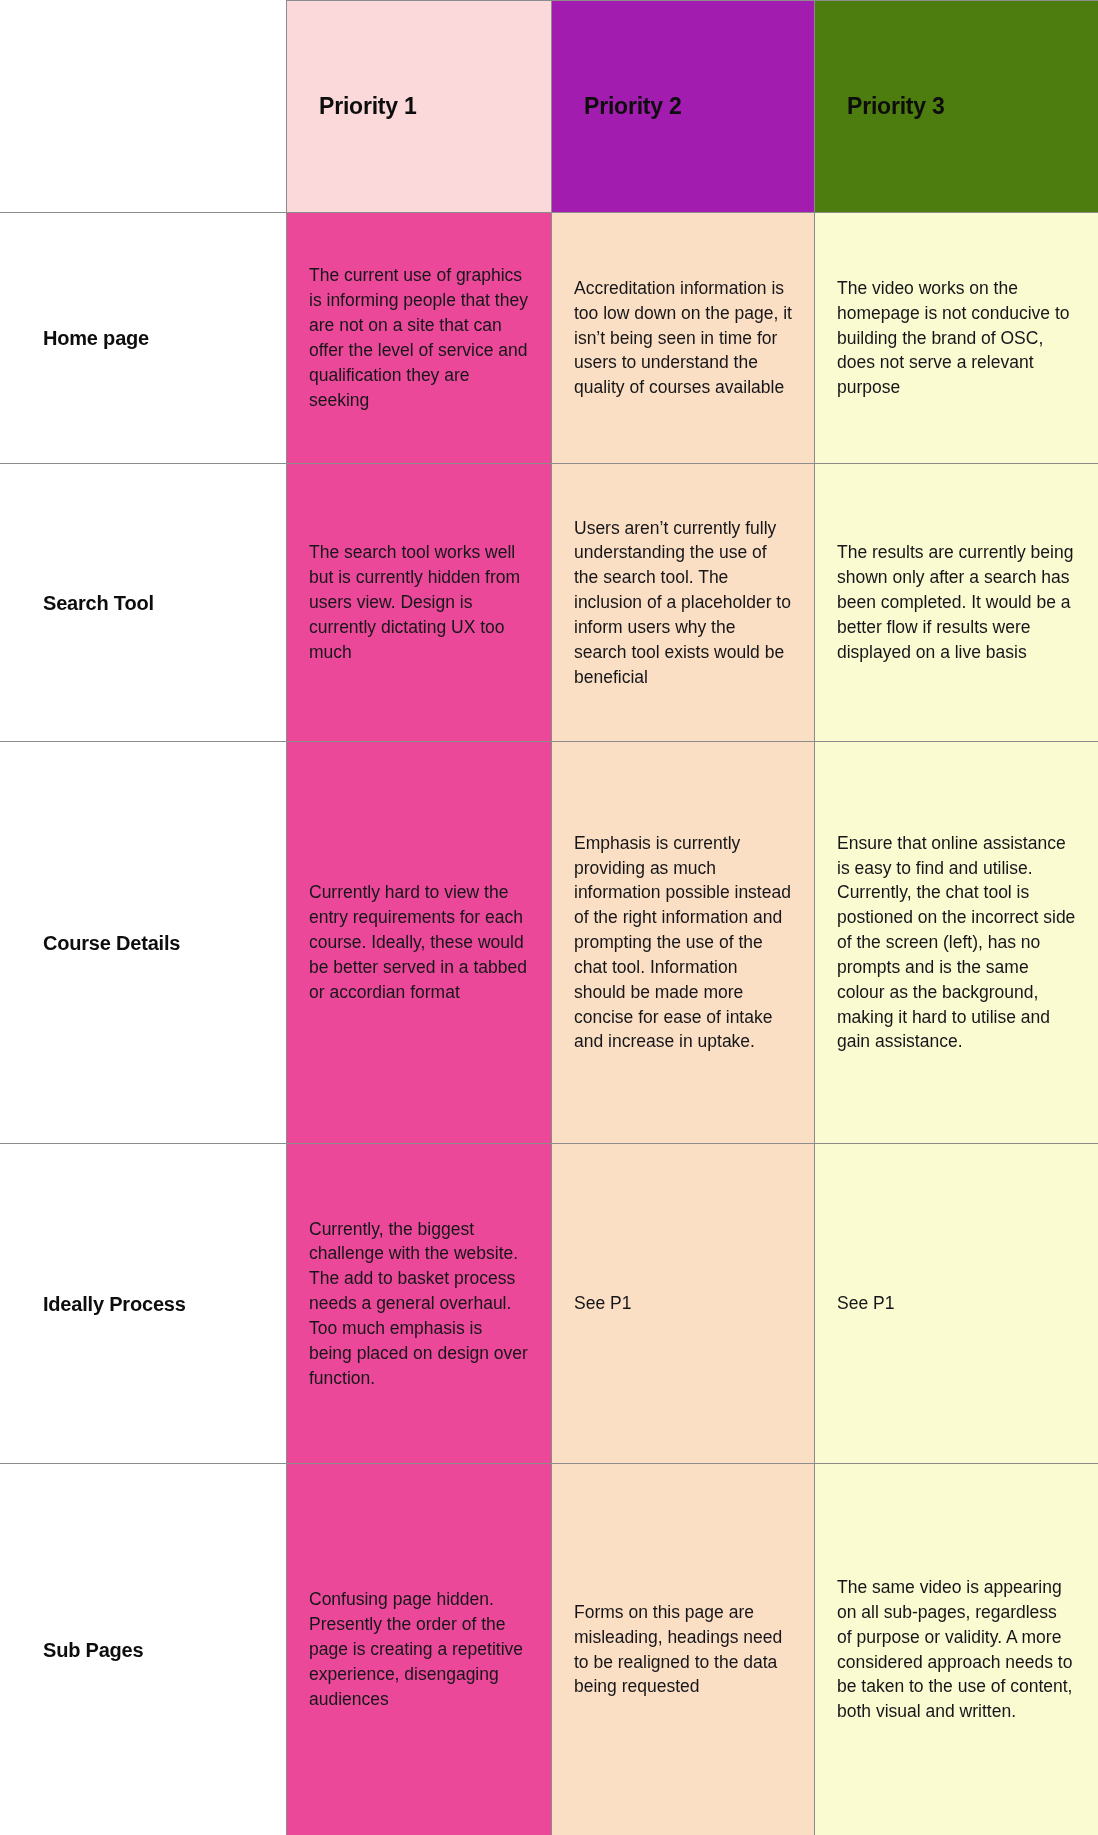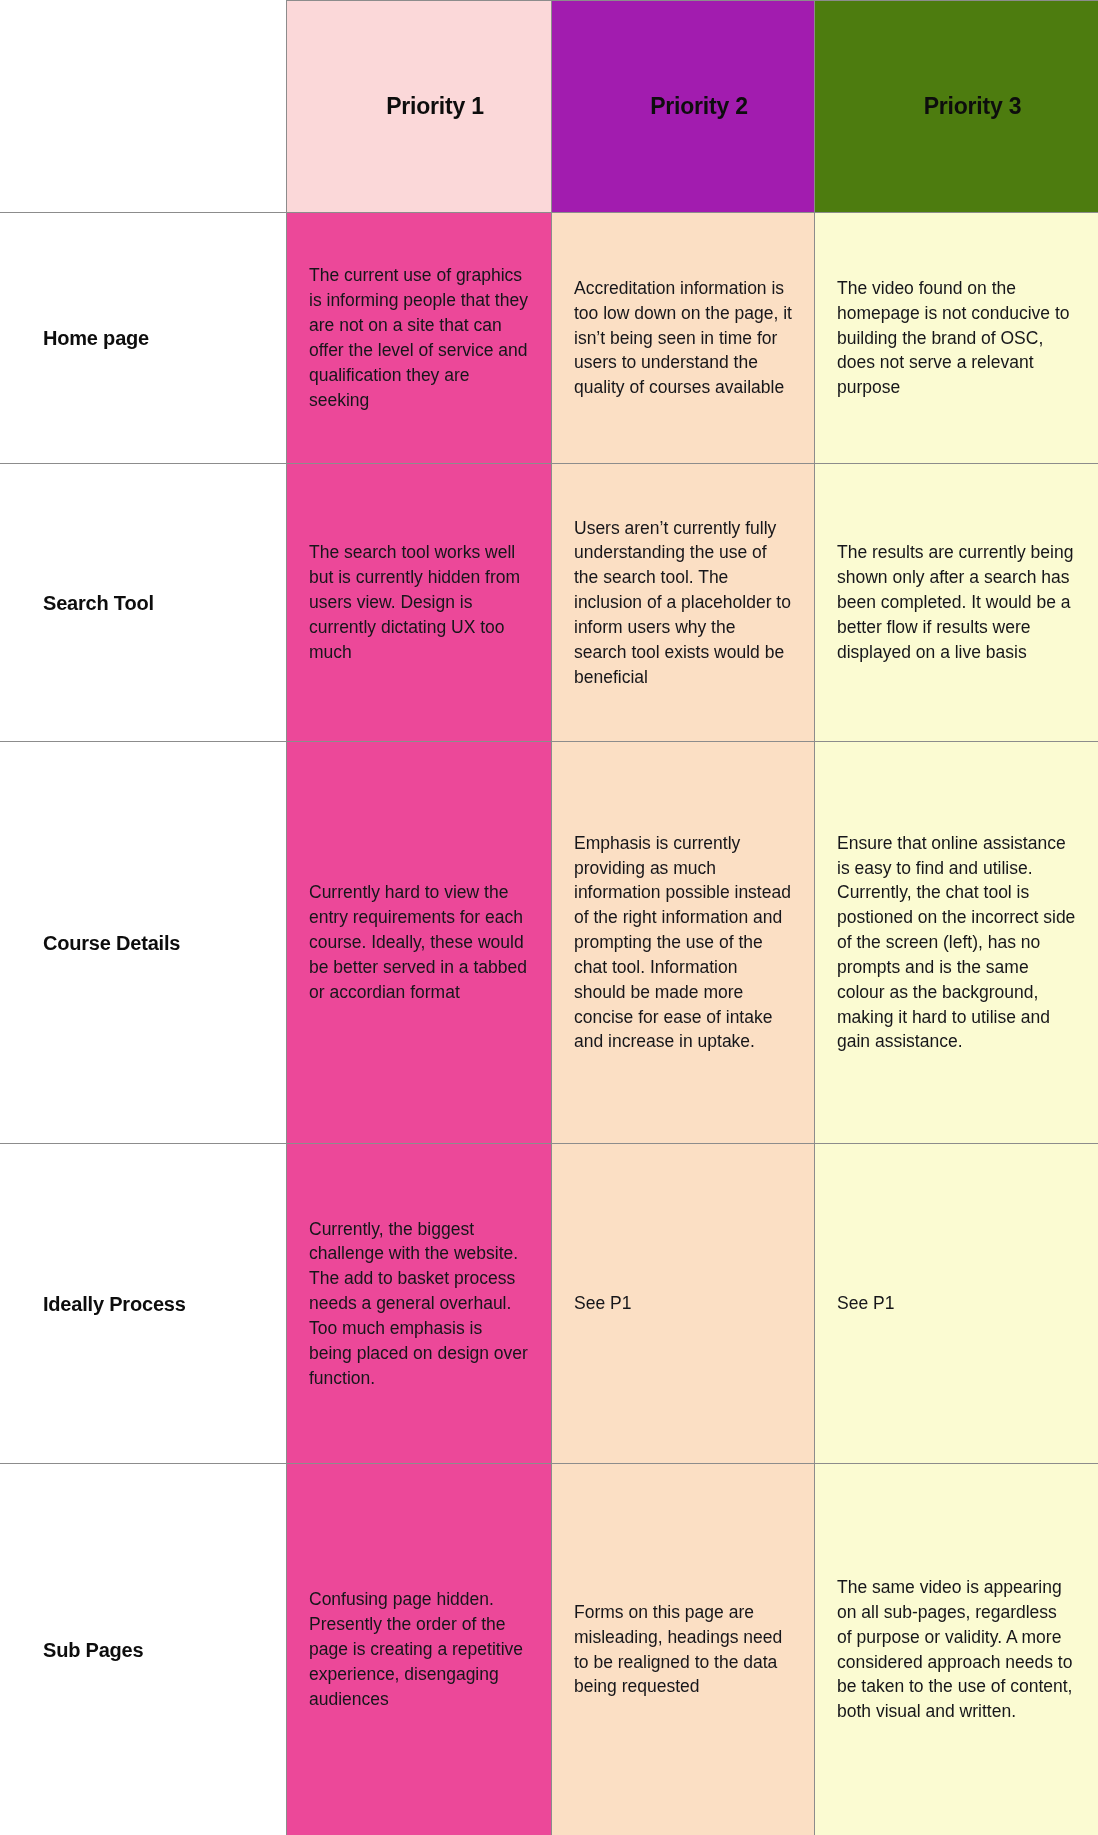--- a/index.html
+++ b/index.html
@@ -36,21 +36,21 @@
   th.corner-cell {
     background: #ffffff;
     border-left: 1px solid #ffffff;
     border-top: 1px solid #ffffff;
   }
   th.header-cell {
     font-size: 23px;
     font-weight: bold;
     color: #0d0d0d;
     letter-spacing: -0.2px;
-    text-align: center;
+    text-align: left;
     padding: 0 0 0 32px;
     vertical-align: middle;
   }
   th.header-p1 { background: #fbd8d9; }
   th.header-p2 { background: #a21caf; }
   th.header-p3 { background: #4d7c0f; }
 
   
   td.row-label {
     background: #ffffff;
@@ -109,21 +109,21 @@
   <tbody>
     <tr class="r-home">
       <td class="row-label">Home page</td>
       <td class="cell p1">
         <span class="cell-text">The current use of graphics is informing people that they are not on a site that can offer the level of service and qualification they are seeking</span>
       </td>
       <td class="cell p2">
         <span class="cell-text">Accreditation information is too low down on the page, it isn’t being seen in time for users to understand the quality of courses available</span>
       </td>
       <td class="cell p3">
-        <span class="cell-text">The video found on the homepage is not conducive to building the brand of OSC, does not serve a relevant purpose</span>
+        <span class="cell-text">The video works on the homepage is not conducive to building the brand of OSC, does not serve a relevant purpose</span>
       </td>
     </tr>
     <tr class="r-search">
       <td class="row-label">Search Tool</td>
       <td class="cell p1">
         <span class="cell-text">The search tool works well but is currently hidden from users view. Design is currently dictating UX too much</span>
       </td>
       <td class="cell p2">
         <span class="cell-text">Users aren’t currently fully understanding the use of the search tool. The inclusion of a placeholder to inform users why the search tool exists would be beneficial</span>
       </td>

